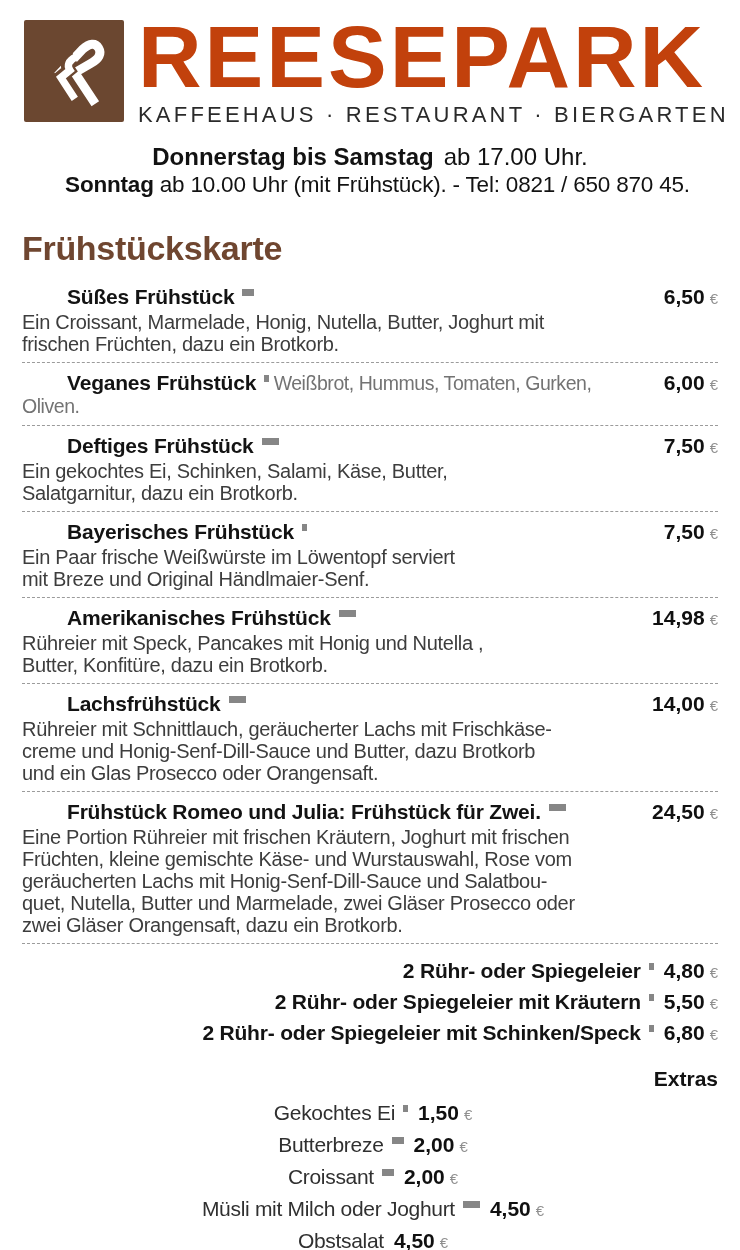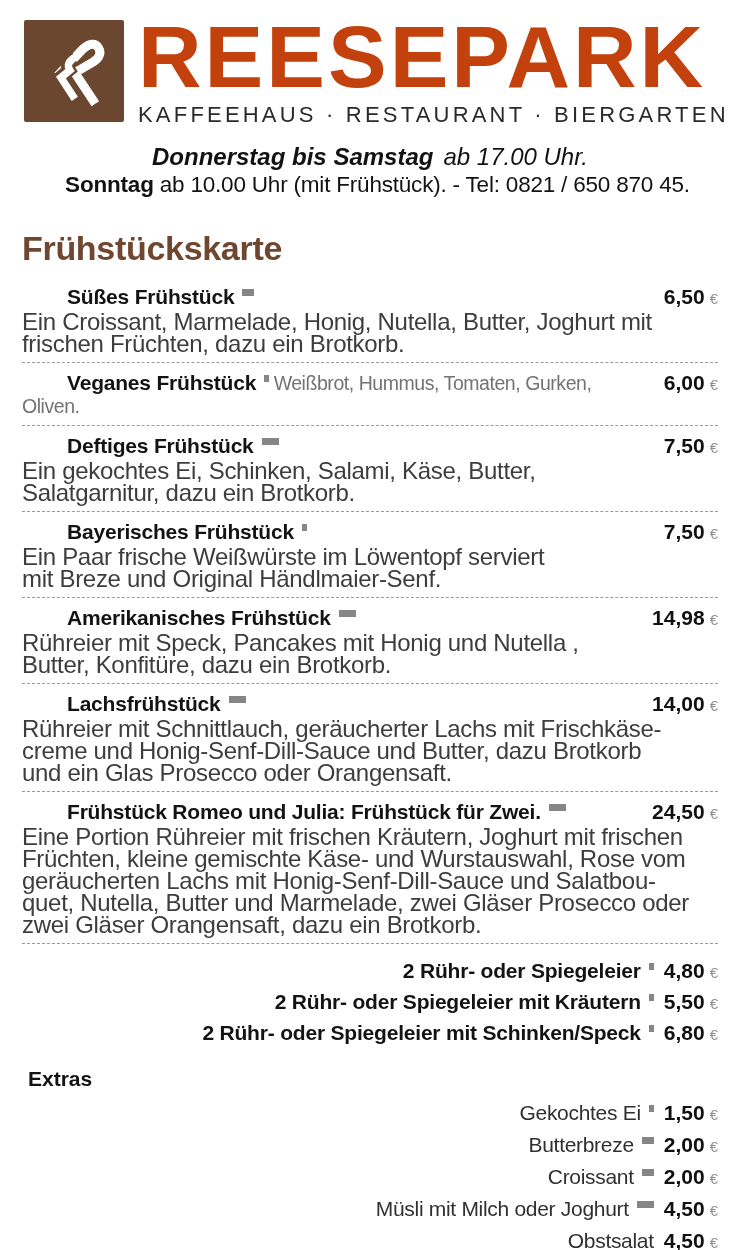--- a/index.html
+++ b/index.html
@@ -20,52 +20,52 @@
   .brand{
     font-size:88px;line-height:78px;font-weight:600;letter-spacing:3px;
     color:#c2410c;white-space:nowrap;margin-top:-2px;
   }
   .tagline{
     font-size:22px;font-weight:400;letter-spacing:3.2px;color:#2a2a2a;
     margin-top:6px;white-space:nowrap;
   }
   
   .hours{text-align:center;margin-top:14px;line-height:1.22;}
-  .hours .l1{font-size:24px;font-style:italic;}
+  .hours .l1{font-size:24px;}
   .hours .l2{font-size:22.5px;letter-spacing:-0.2px;padding-left:15px;}
   .hours b{font-weight:700;}
   .hours .sp{display:inline-block;width:10px;}
   
   .menu{padding:0 22px;}
   .menu-title{
     font-size:34px;font-weight:700;color:#6f4630;
     margin:30px 0 14px 0;letter-spacing:-0.3px;
   }
   .item{padding:3px 0 2px;}
   .ihead{display:flex;justify-content:space-between;align-items:baseline;}
   .iname{font-weight:700;font-size:21px;line-height:24px;color:#131313;letter-spacing:-0.2px;margin-left:45px;}
   .idesc{
-    font-size:24px;line-height:22px;color:#3d3d3d;letter-spacing:-0.3px;
+    font-size:20px;line-height:22px;color:#3d3d3d;letter-spacing:-0.3px;
     white-space:pre-line;margin-top:2px;
   }
   .inline-desc{font-weight:400;font-size:19.5px;color:#737373;letter-spacing:-0.45px;}
   .divider{border:none;border-top:1px dashed #9b9b9b;margin:5px 0 5px;}
   .price{white-space:nowrap;font-weight:700;font-size:21px;color:#101010;padding-left:10px;}
   .eur{font-weight:400;font-size:15px;color:#8f8f8f;margin-left:5px;}
   
   .mk{display:inline-block;height:7px;background:#868686;margin-left:8px;transform:translateY(-8px);}
   .mk-sm{width:5px;}
   .mk-md{width:12px;}
   .mk-lg{width:17px;}
   
   .eggs{margin-top:15px;}
   .erow{display:flex;justify-content:flex-end;align-items:baseline;margin-bottom:7px;}
   .erow .iname{font-size:21px;}
-  .extras-title{font-weight:700;font-size:21px;margin:22px 0 10px 6px;color:#131313;}
-  .xrow{display:flex;justify-content:flex-end;align-items:baseline;margin-bottom:8px;padding-left:6px;}
+  .extras-title{font-weight:700;font-size:21px;margin:22px 0 10px 6px;color:#131313;text-align:right;}
+  .xrow{display:flex;justify-content:center;align-items:baseline;margin-bottom:8px;padding-left:6px;}
   .xname{font-weight:400;font-size:21px;line-height:21px;color:#303030;letter-spacing:-0.3px;}
 </style>
 </head>
 <body>
 
 <div class="header">
   <div class="logo-row">
     <div class="logo-box">
       <svg width="82" height="86" viewBox="0 0 100 100">
         <path d="M30 56 L60 24 Q74 12 80 22 Q86 32 70 41 L51 52 L76 90" fill="none" stroke="#ffffff" stroke-width="11" stroke-linejoin="miter" stroke-linecap="butt"></path>

